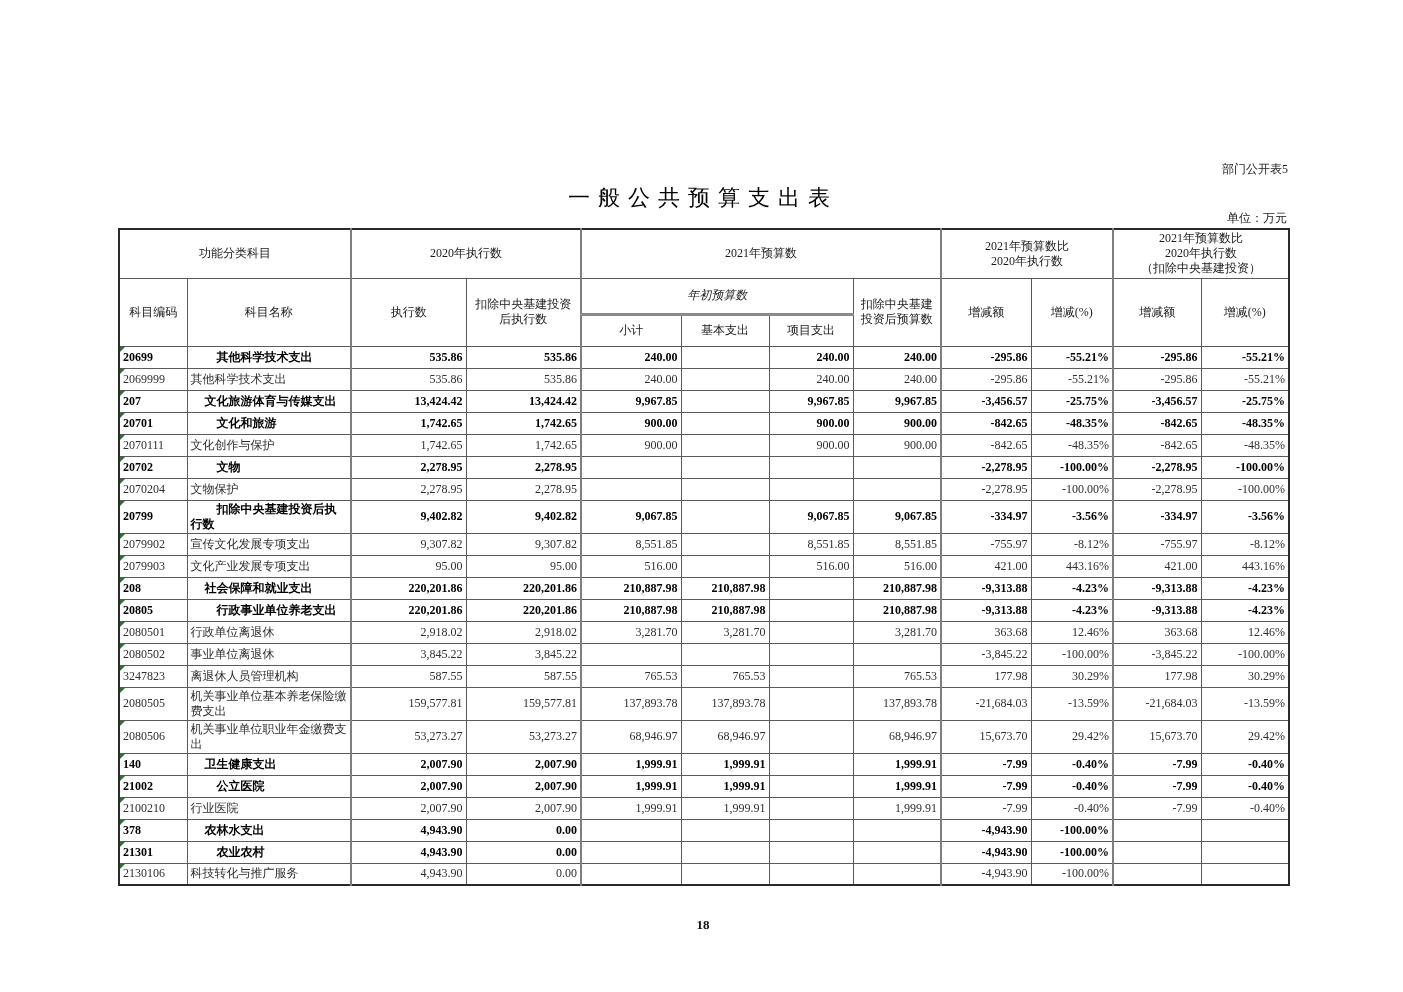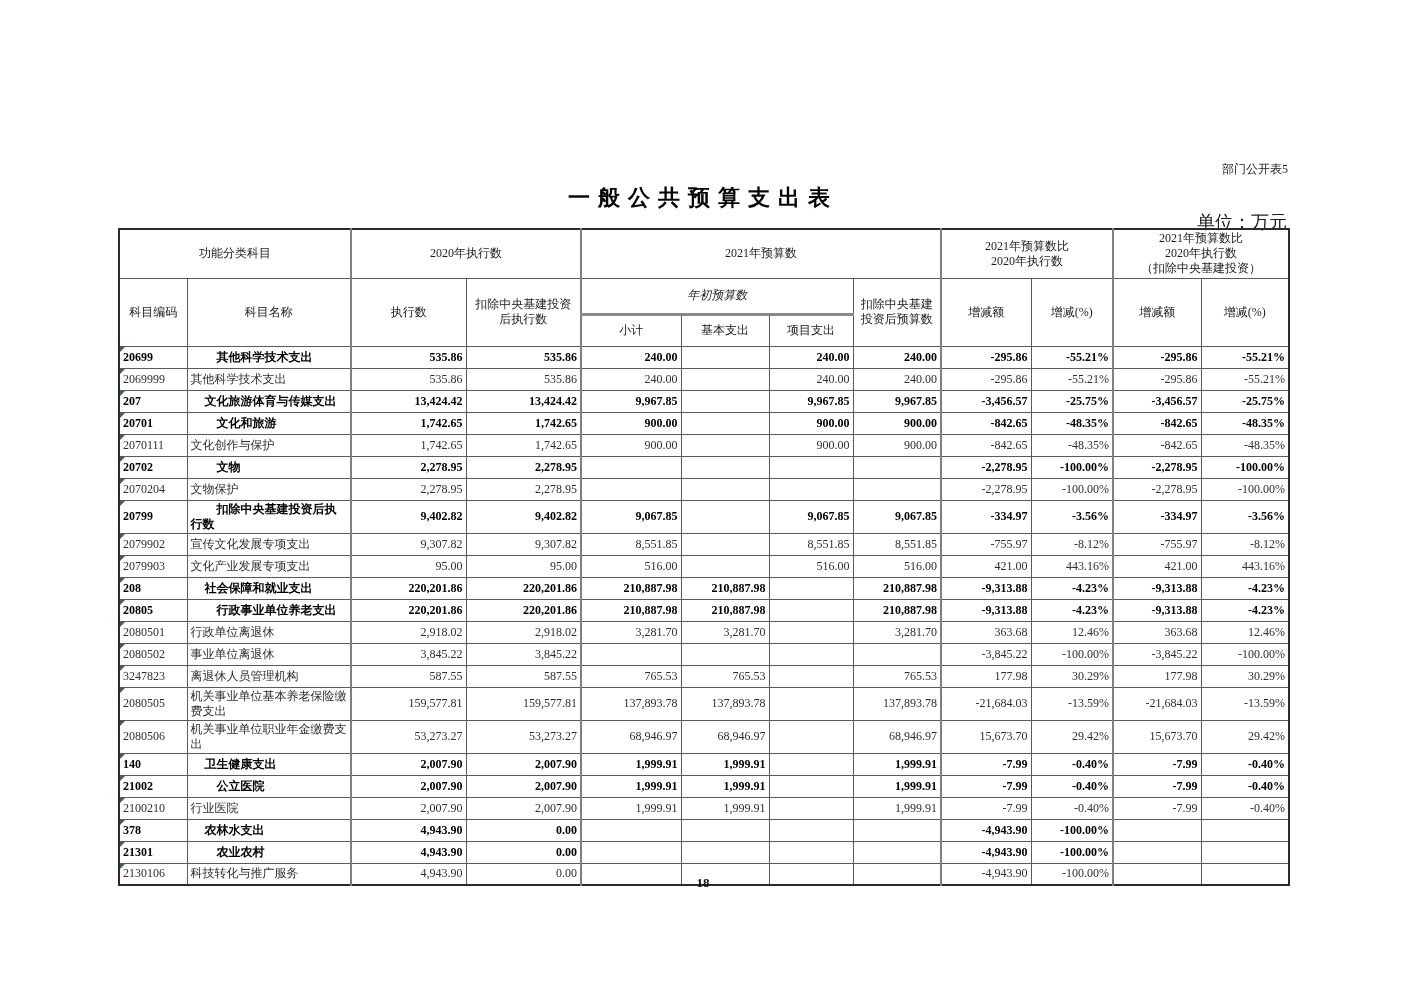--- a/index.html
+++ b/index.html
@@ -7,26 +7,26 @@
     width:1403px;height:992px;position:relative;
     font-family:"Liberation Serif","DejaVu Serif",serif;
     color:#000;
   }
   .doc-label{
     position:absolute;top:161px;right:115px;
     font-size:12px;color:#1b1b1b;
   }
   .page-title{
     position:absolute;top:183px;left:118px;width:1170px;
-    text-align:center;font-size:22px;font-weight:bold;letter-spacing:8px;
+    text-align:center;font-size:22px;font-weight:normal;letter-spacing:8px;
     font-family:"Liberation Sans","DejaVu Sans",sans-serif;color:#050505;
   }
   .unit-label{
     position:absolute;top:210px;right:116px;
-    font-size:18px;color:#1b1b1b;
+    font-size:12px;color:#1b1b1b;
   }
   table.budget{
     position:absolute;top:228px;left:118px;
     width:1170px;table-layout:fixed;border-collapse:collapse;
     border:2px solid #2b2b2b;
   }
   table.budget th, table.budget td{
     border:1px solid #5a5a5a;
     font-size:12px;font-weight:normal;
     padding:1px 3px;overflow:hidden;color:#2e2e2e;
@@ -48,21 +48,21 @@
     content:"";position:absolute;top:0;left:0;width:0;height:0;
     border-top:5px solid #2f7031;border-right:5px solid transparent;
   }
   td.cell-name{text-align:left;padding:1px 2px;}
   td.num{text-align:right;padding-right:4px;}
   tr.bold td{font-weight:bold;color:#000;}
   tr.lvl1 td.cell-name{text-indent:14px;margin-left:48px;}
   tr.lvl2 td.cell-name{text-indent:26px;}
   tr.lvl3 td.cell-name{text-indent:0;}
   .page-number{
-    position:absolute;top:875px;left:118px;width:1170px;
+    position:absolute;top:917px;left:118px;width:1170px;
     text-align:center;font-size:13px;font-weight:bold;color:#111;
   }
 </style>
 </head>
 <body>
 
 <div class="doc-label">部门公开表5</div>
 <div class="page-title">一般公共预算支出表</div>
 <div class="unit-label">单位：万元</div>
 

